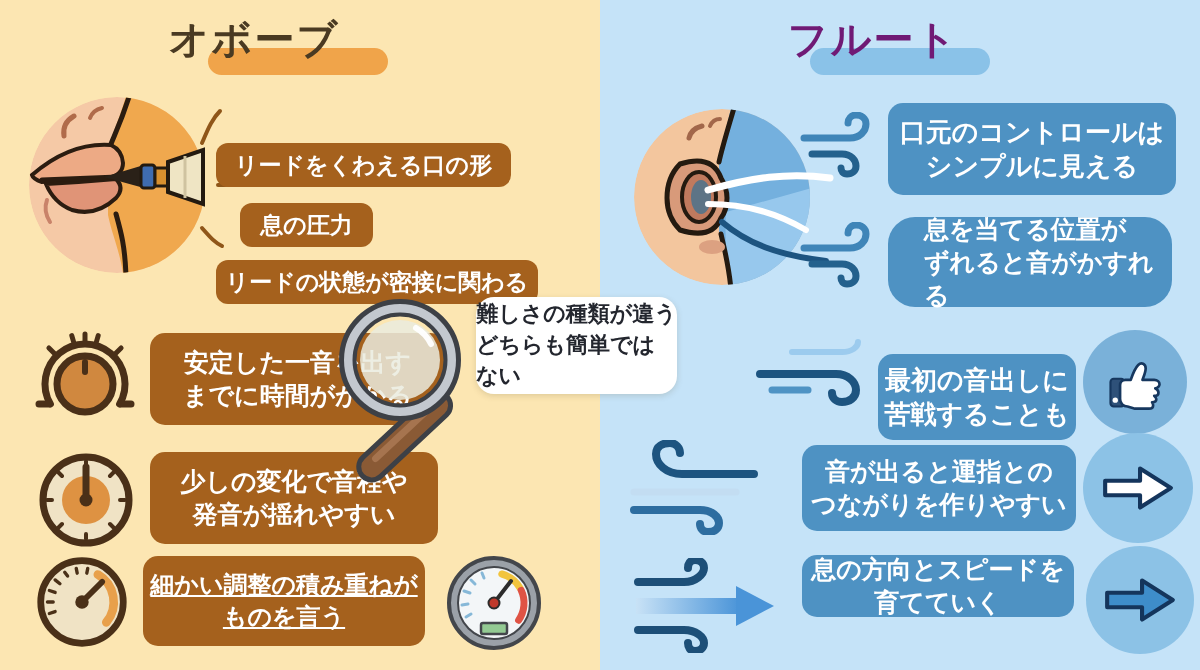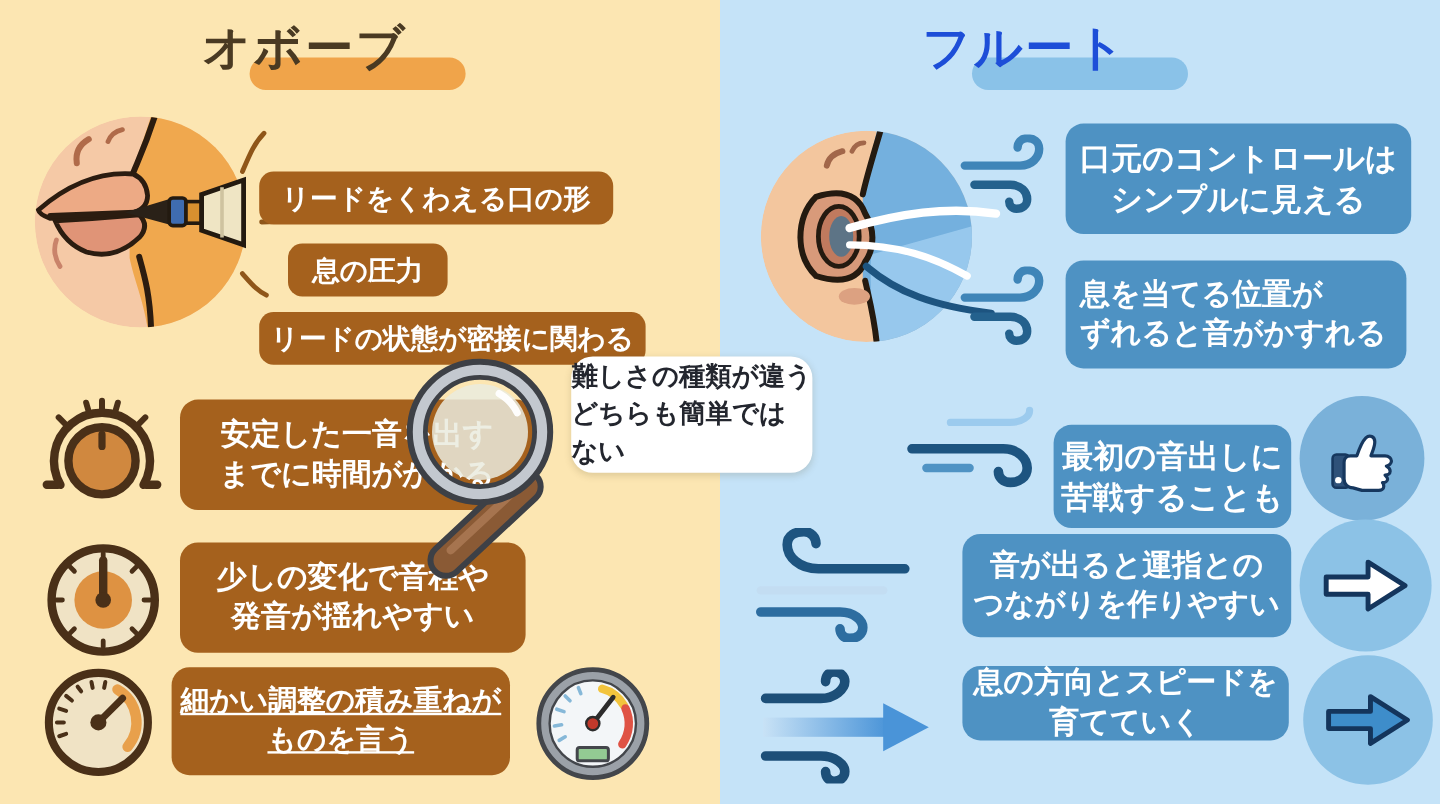--- a/index.html
+++ b/index.html
@@ -12,21 +12,21 @@
   .title-bar{position:absolute;height:27px;border-radius:14px;}
   .title-text{position:absolute;top:12px;width:508px;text-align:center;
               font-size:40px;letter-spacing:2px;font-weight:800;}
   .pill{position:absolute;background:#a5611d;border-radius:12px;color:#fff;
         font-size:23px;display:flex;align-items:center;justify-content:center;margin-top:40px;}
   .bigbox{position:absolute;border-radius:15px;color:#fff;display:flex;
           flex-direction:column;align-items:center;justify-content:center;
           line-height:1.32;text-align:center;}
   .bigbox.brown{background:#a5611d;font-size:25px;}
   .bigbox.blue{background:#4e92c3;font-size:26px;}
-  .bigbox.left-align{align-items:flex-start;text-align:left;padding-left:12px;box-sizing:border-box;}
+  .bigbox.left-align{align-items:flex-start;text-align:left;padding-left:36px;box-sizing:border-box;border-radius:27px;}
   .centerbox{position:absolute;left:464px;top:297px;width:201px;height:97px;
              background:#ffffff;border-radius:18px;display:flex;flex-direction:column;
              align-items:center;justify-content:center;color:#23262e;font-size:22px;
              line-height:1.4;box-shadow:0 2px 6px rgba(90,80,40,0.18);margin-left:12px;}
   .iconcircle{position:absolute;border-radius:50%;display:flex;
               align-items:center;justify-content:center;}
   svg{display:block;}
 </style>
 </head>
 <body>
@@ -140,21 +140,21 @@
     <circle cx="70" cy="62" r="45.5" fill="none" stroke="#3d4046" stroke-width="4"></circle>
     <path d="M86 30 A37 37 0 0 1 101 46" stroke="rgba(255,255,255,0.95)" stroke-width="6" fill="none" stroke-linecap="round"></path>
   </svg>
 
   <div class="centerbox">
     <span>難しさの種類が違う</span>
     <span>どちらも簡単ではない</span>
   </div>
 
   <div class="title-bar" style="left:810px;top:48px;width:180px;background:#8ac2e8;"></div>
-  <div class="title-text" style="left:600px;color:#1d4ed8;">フルート</div>
+  <div class="title-text" style="left:619px;color:#701a75;">フルート</div>
 
   <svg class="abs" style="left:626px;top:92px;" width="240" height="215" viewBox="0 0 240 215">
     <defs>
         <clipPath id="clipR">
           <circle cx="96" cy="105" r="88"></circle>
         </clipPath>
       </defs>
     <g clip-path="url(#clipR)">
       <circle cx="96" cy="105" r="88" fill="#f3c69e"></circle>
       <path d="M106 12 C98 45 95 60 93 72 L93 140 C97 160 103 175 107 200 L200 200 L200 12 Z" fill="#74b0de"></path>

